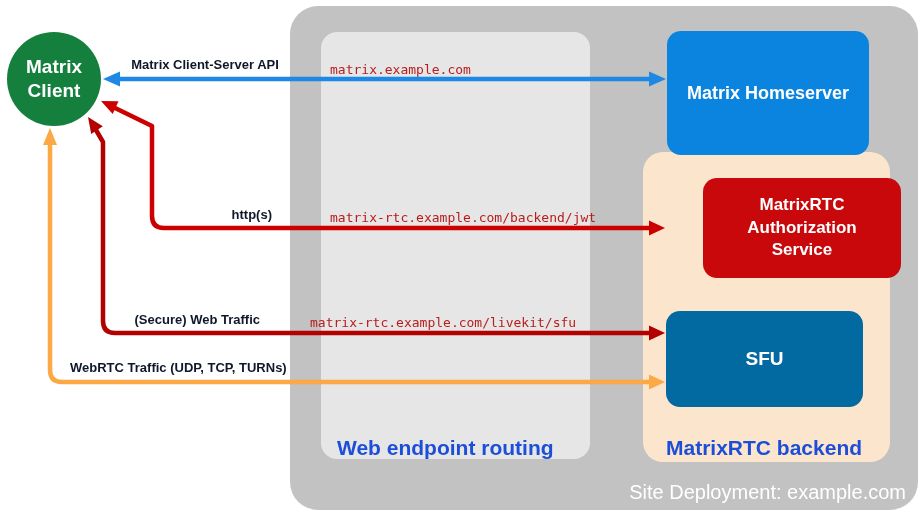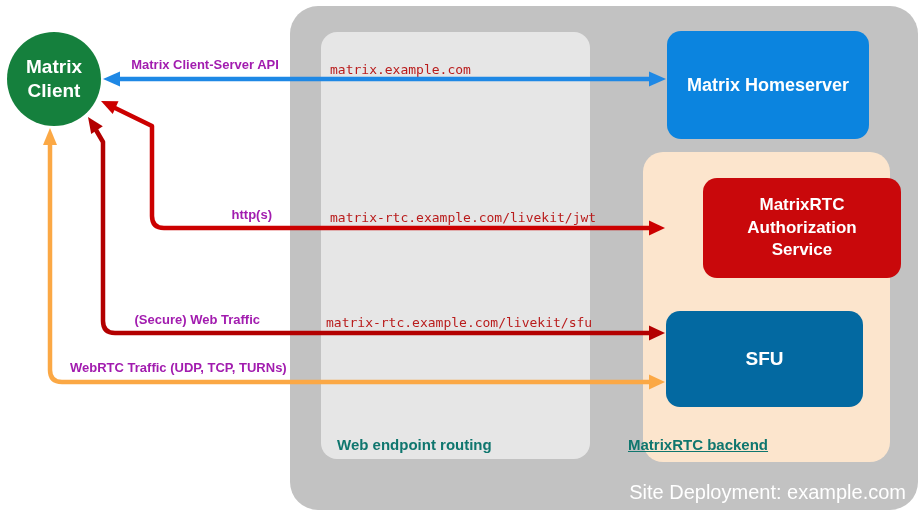--- a/index.html
+++ b/index.html
@@ -5,54 +5,54 @@
   html,body{margin:0;padding:0;background:#ffffff;}
   .canvas{
     position:relative;width:921px;height:524px;background:#ffffff;
     font-family:"Liberation Sans",sans-serif;overflow:hidden;
   }
   .abs{position:absolute;}
   
   .outer-box{left:290px;top:6px;width:628px;height:504px;border-radius:28px;}
   .inner-box{left:321px;top:32px;width:269px;height:427px;border-radius:16px;}
   .peach-box{left:643px;top:152px;width:247px;height:310px;border-radius:20px;}
-  .container-label{font-weight:bold;font-size:15px;color:#0f766e;white-space:nowrap;}
+  .container-label{font-weight:bold;font-size:21px;color:#1d4ed8;white-space:nowrap;}
   .site-label{right:15px;top:481px;font-weight:normal;font-size:20px;color:#ffffff;white-space:nowrap;}
   
   .node{display:flex;align-items:center;justify-content:center;text-align:center;
         color:#ffffff;font-weight:bold;}
   .node-circle{left:7px;top:32px;width:94px;height:94px;border-radius:50%;font-size:19px;line-height:1.25;}
   .node-circle .lbl{width:70px;}
-  .node-homeserver{left:667px;top:31px;width:202px;height:108px;border-radius:14px;font-size:18px;}
+  .node-homeserver{left:667px;top:31px;width:202px;height:124px;border-radius:14px;font-size:18px;}
   .node-auth{left:667px;top:178px;width:198px;height:100px;border-radius:14px;font-size:17px;line-height:1.35;margin-left:36px;}
   .node-auth .lbl{width:140px;}
   .node-sfu{left:666px;top:311px;width:197px;height:96px;border-radius:14px;font-size:19px;}
   
-  .edge-label{font-weight:bold;font-size:13px;color:#a21caf;white-space:nowrap;}
+  .edge-label{font-weight:bold;font-size:13px;color:#0f172a;white-space:nowrap;}
   .endpoint{font-family:"DejaVu Sans Mono",monospace;font-size:13px;color:#b91c1c;white-space:nowrap;}
   svg.wires{left:0;top:0;pointer-events:none;}
 </style>
 </head>
 <body>
 
 <div class="canvas">
 
   <div class="abs outer-box" style="background-color: rgb(194, 194, 194);"></div>
 
   <div class="abs inner-box" style="background-color: rgb(230, 230, 230);"></div>
 
   <div class="abs peach-box" style="background-color: rgb(252, 229, 205);"></div>
 
   <div class="abs container-label" style="left:337px;top:436px;">Web endpoint routing</div>
-  <div class="abs container-label" style="left:628px;top:436px;text-decoration:underline;">MatrixRTC backend</div>
+  <div class="abs container-label" style="left:666px;top:436px;">MatrixRTC backend</div>
   <div class="abs site-label">Site Deployment: example.com</div>
 
   <div class="abs endpoint" style="left:330px;top:62px;">matrix.example.com</div>
-  <div class="abs endpoint" style="left:330px;top:210px;">matrix-rtc.example.com/livekit/jwt</div>
-  <div class="abs endpoint" style="left:326px;top:315px;">matrix-rtc.example.com/livekit/sfu</div>
+  <div class="abs endpoint" style="left:330px;top:210px;">matrix-rtc.example.com/backend/jwt</div>
+  <div class="abs endpoint" style="left:310px;top:315px;">matrix-rtc.example.com/livekit/sfu</div>
 
   <div class="abs edge-label" style="left:110px;top:57px;width:190px;text-align:center;">Matrix Client-Server API</div>
   <div class="abs edge-label" style="right:649px;top:207px;">http(s)</div>
   <div class="abs edge-label" style="right:661px;top:312px;">(Secure) Web Traffic</div>
   <div class="abs edge-label" style="left:62px;top:360px;margin-left:8px;">WebRTC Traffic (UDP, TCP, TURNs)</div>
 
   <svg class="abs wires" width="921" height="524" viewBox="0 0 921 524">
 
     <g>
       <path d="M 118 79 H 652" fill="none" stroke-width="4.5" stroke="#1E88E5"></path>

